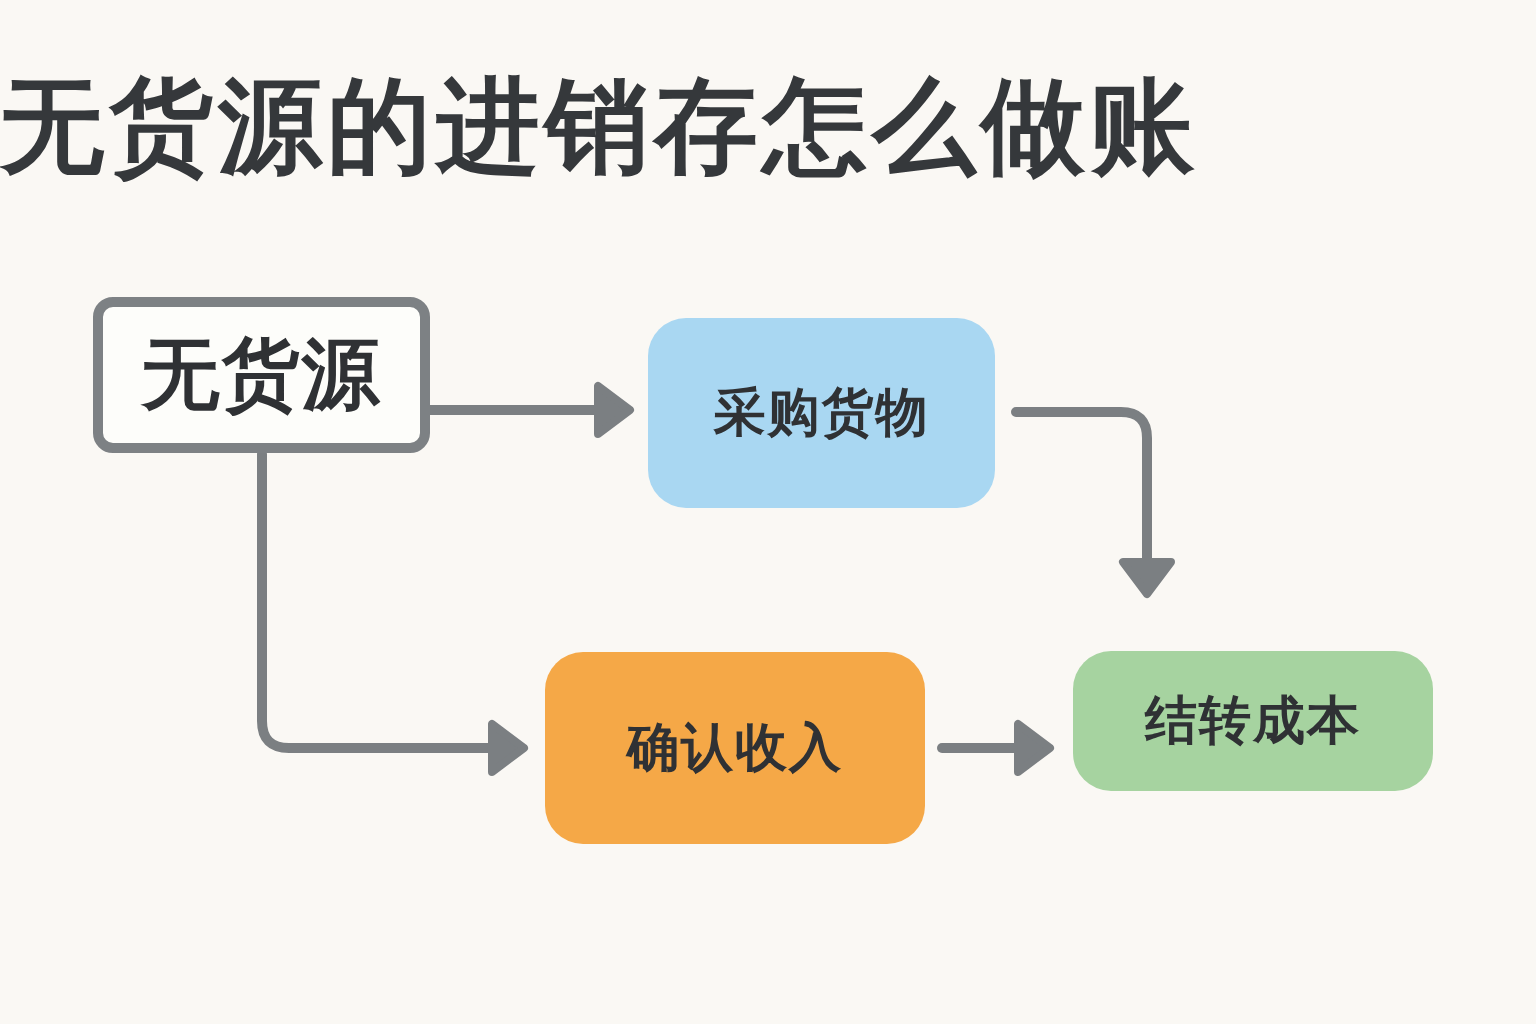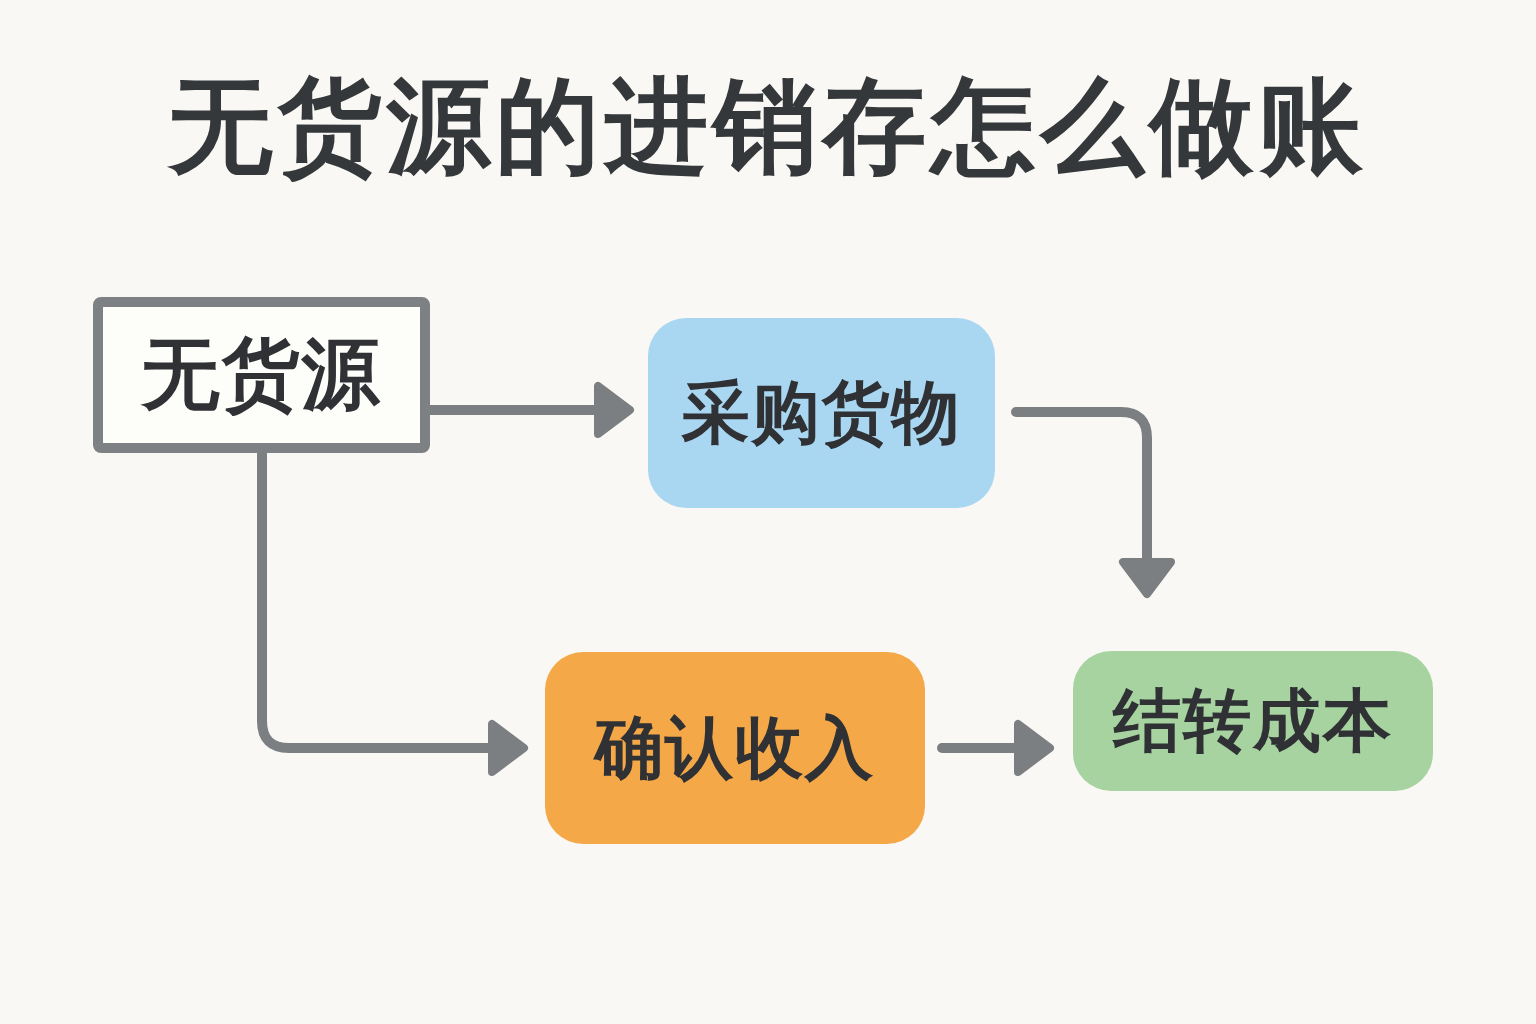--- a/index.html
+++ b/index.html
@@ -22,21 +22,21 @@
   .canvas {
     position: relative;
     width: 1536px;
     height: 1024px;
     background: var(--bg);
   }
   .title {
     position: absolute;
     left: 0; right: 0;
     top: 58px;
-    text-align: center;
+    text-align: left;
     font-size: 104px;
     font-weight: 900;
     letter-spacing: 5px;
     color: var(--title-text);
     white-space: nowrap;
   }
   .connectors {
     position: absolute;
     left: 0; top: 0;
     width: 1536px; height: 1024px;
@@ -54,30 +54,30 @@
     stroke-linejoin: round;
   }
   .node {
     position: absolute;
     display: flex;
     align-items: center;
     justify-content: center;
     font-weight: 900;
     color: var(--node-text);
     border-radius: 38px;
-    font-size: 68px;
+    font-size: 52px;
     letter-spacing: 2px;
     white-space: nowrap;
   }
   .node-source {
     left: 93px; top: 297px;
     width: 337px; height: 156px;
     background: var(--outline-bg);
     border: 10px solid var(--outline-border);
-    border-radius: 8px;
+    border-radius: 20px;
     font-size: 78px;
   }
   .node-purchase {
     left: 648px; top: 318px;
     width: 347px; height: 190px;
     background: var(--blue);
   }
   .node-revenue {
     left: 545px; top: 652px;
     width: 380px; height: 192px;

